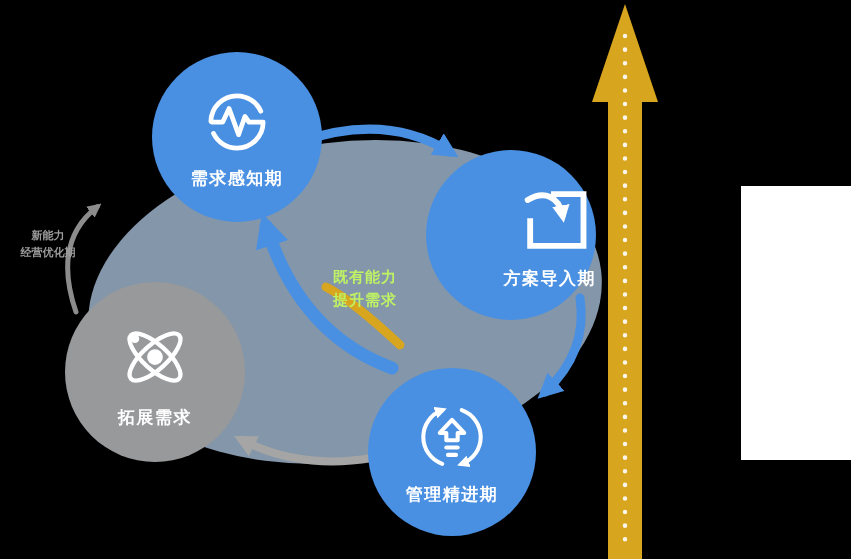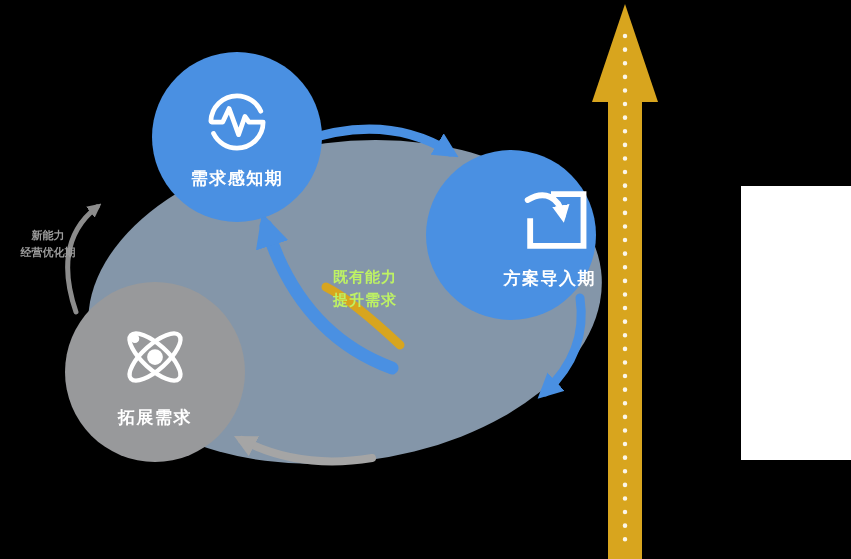--- a/index.html
+++ b/index.html
@@ -80,20 +80,37 @@
         </marker>
       </defs>
       <g fill="none" stroke="#fff" stroke-width="7">
         <path d="M 42 17 H 81 V 79 H 17 V 46"></path>
         <path d="M 14 24 C 34 12 52 20 56 43" stroke-linecap="round" marker-end="url(#awI)"></path>
       </g>
     </svg>
     <div class="label">方案导入期</div>
   </div>
 
+  <div class="node node-blue" style="left:368px; top:368px; width:168px; height:168px;">
+    <svg width="78" height="78" viewBox="0 0 96 96">
+      <defs>
+        <marker id="awC" viewBox="0 0 10 10" refX="6" refY="5" markerWidth="3" markerHeight="3" orient="auto">
+          <path d="M0,0 L10,5 L0,10 Z" fill="#fff"></path>
+        </marker>
+      </defs>
+      <g fill="none" stroke="#fff" stroke-width="5" stroke-linecap="round" stroke-linejoin="round">
+        <path d="M 60 15 A 35 35 0 0 1 60 81" marker-end="url(#awC)"></path>
+        <path d="M 36 81 A 35 35 0 0 1 36 15" marker-end="url(#awC)"></path>
+        <path d="M 48 27 L 63 43 H 55 V 52 H 41 V 43 H 33 Z"></path>
+        <path d="M 41 61 H 55"></path>
+        <path d="M 43 70 H 53"></path>
+      </g>
+    </svg>
+    <div class="label">管理精进期</div>
+  </div>
 
   <div class="node node-gray" style="left:65px; top:282px; width:180px; height:180px;">
     <svg width="84" height="84" viewBox="0 0 96 96">
       <g fill="none" stroke="#fff" stroke-width="5">
         <ellipse cx="48" cy="48" rx="37" ry="14" transform="rotate(-42 48 48)"></ellipse>
         <ellipse cx="48" cy="48" rx="37" ry="14" transform="rotate(42 48 48)"></ellipse>
       </g>
       <circle cx="48" cy="48" r="9" fill="#fff"></circle>
       <circle cx="25" cy="27" r="5" fill="#fff"></circle>
     </svg>

